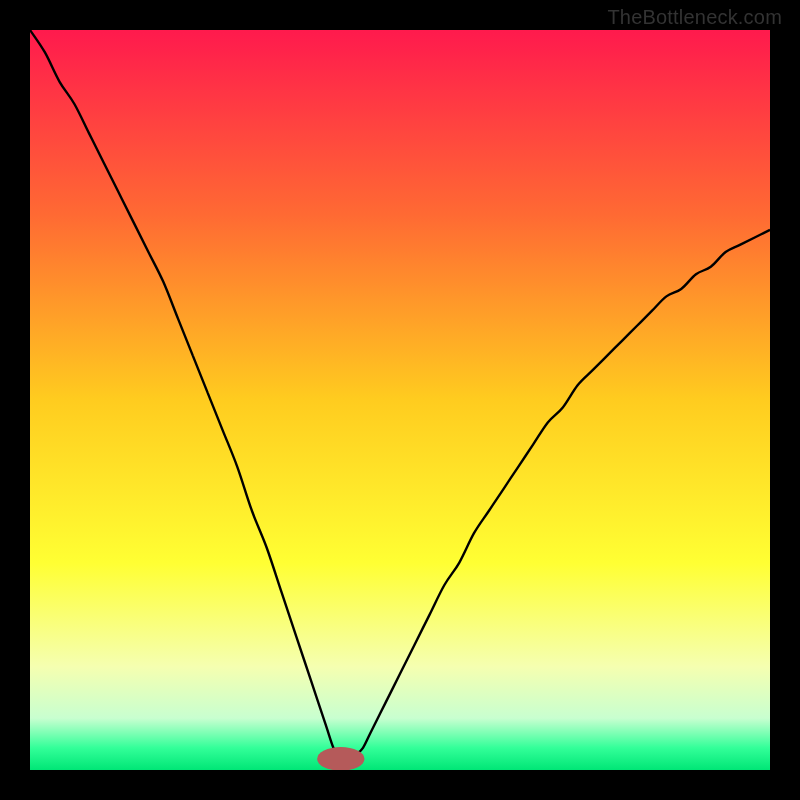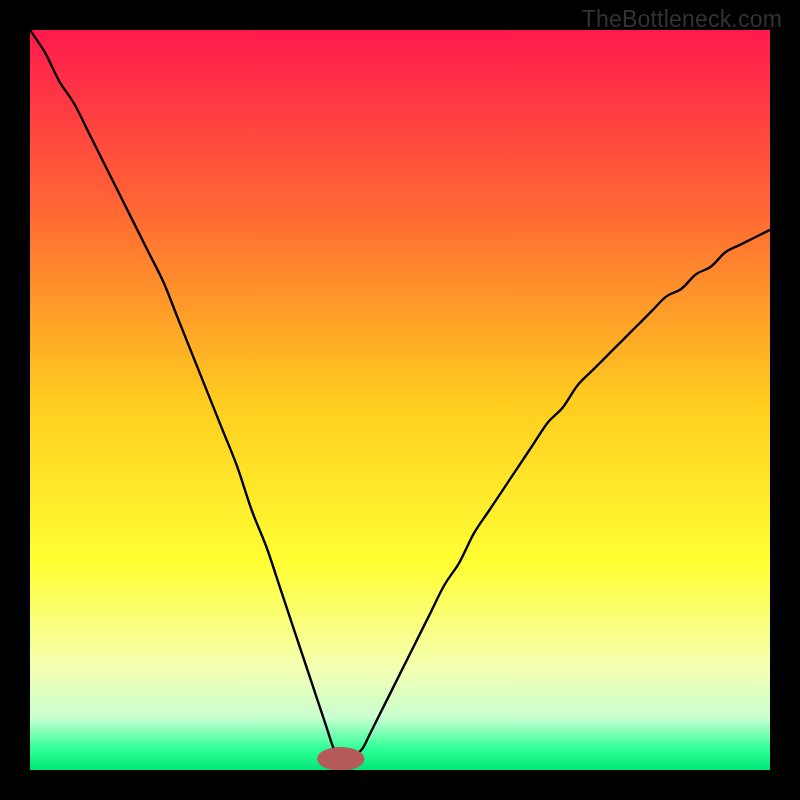--- a/index.html
+++ b/index.html
@@ -25,21 +25,21 @@
     top: 30px;
     width: 740px;
     height: 740px;
     overflow: hidden;
   }
   .attribution {
     position: absolute;
     top: 6px;
     right: 18px;
     color: #333;
-    font-size: 23px;
+    font-size: 20px;
     font-weight: 500;
     letter-spacing: 0.2px;
   }
   svg { display: block; }
 </style>
 </head>
 <body>
 
 <div class="frame">
 

